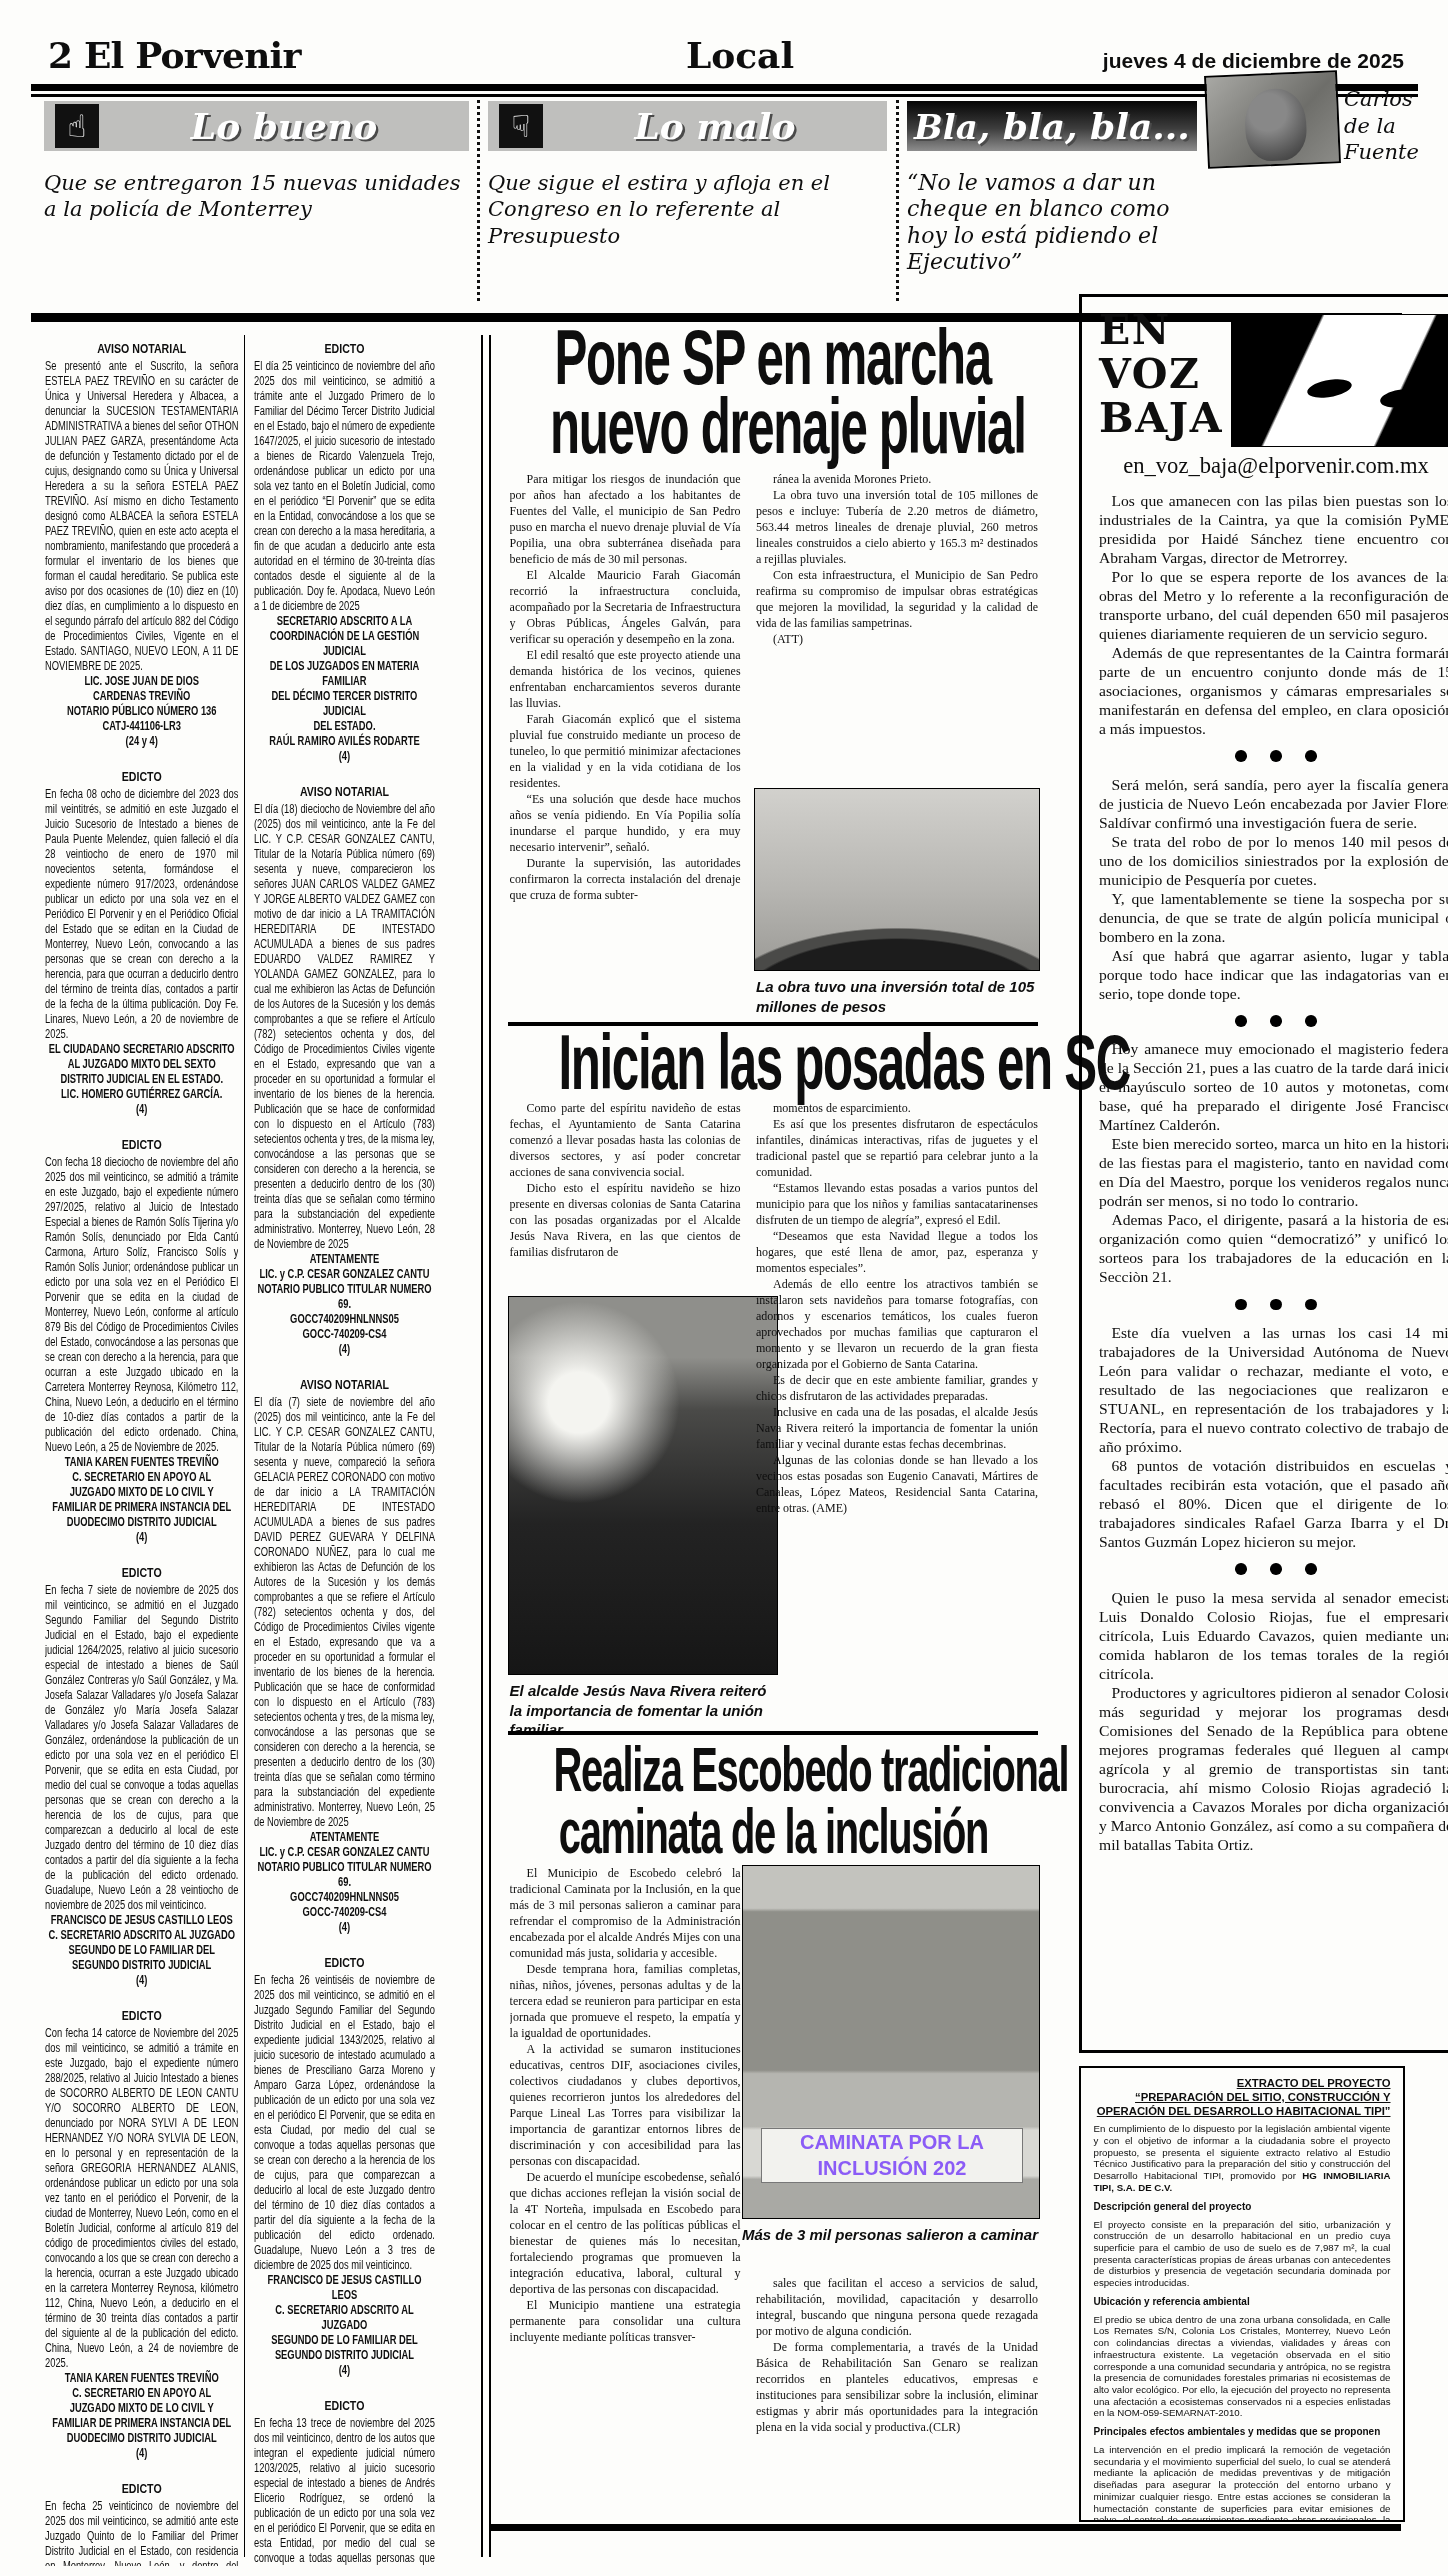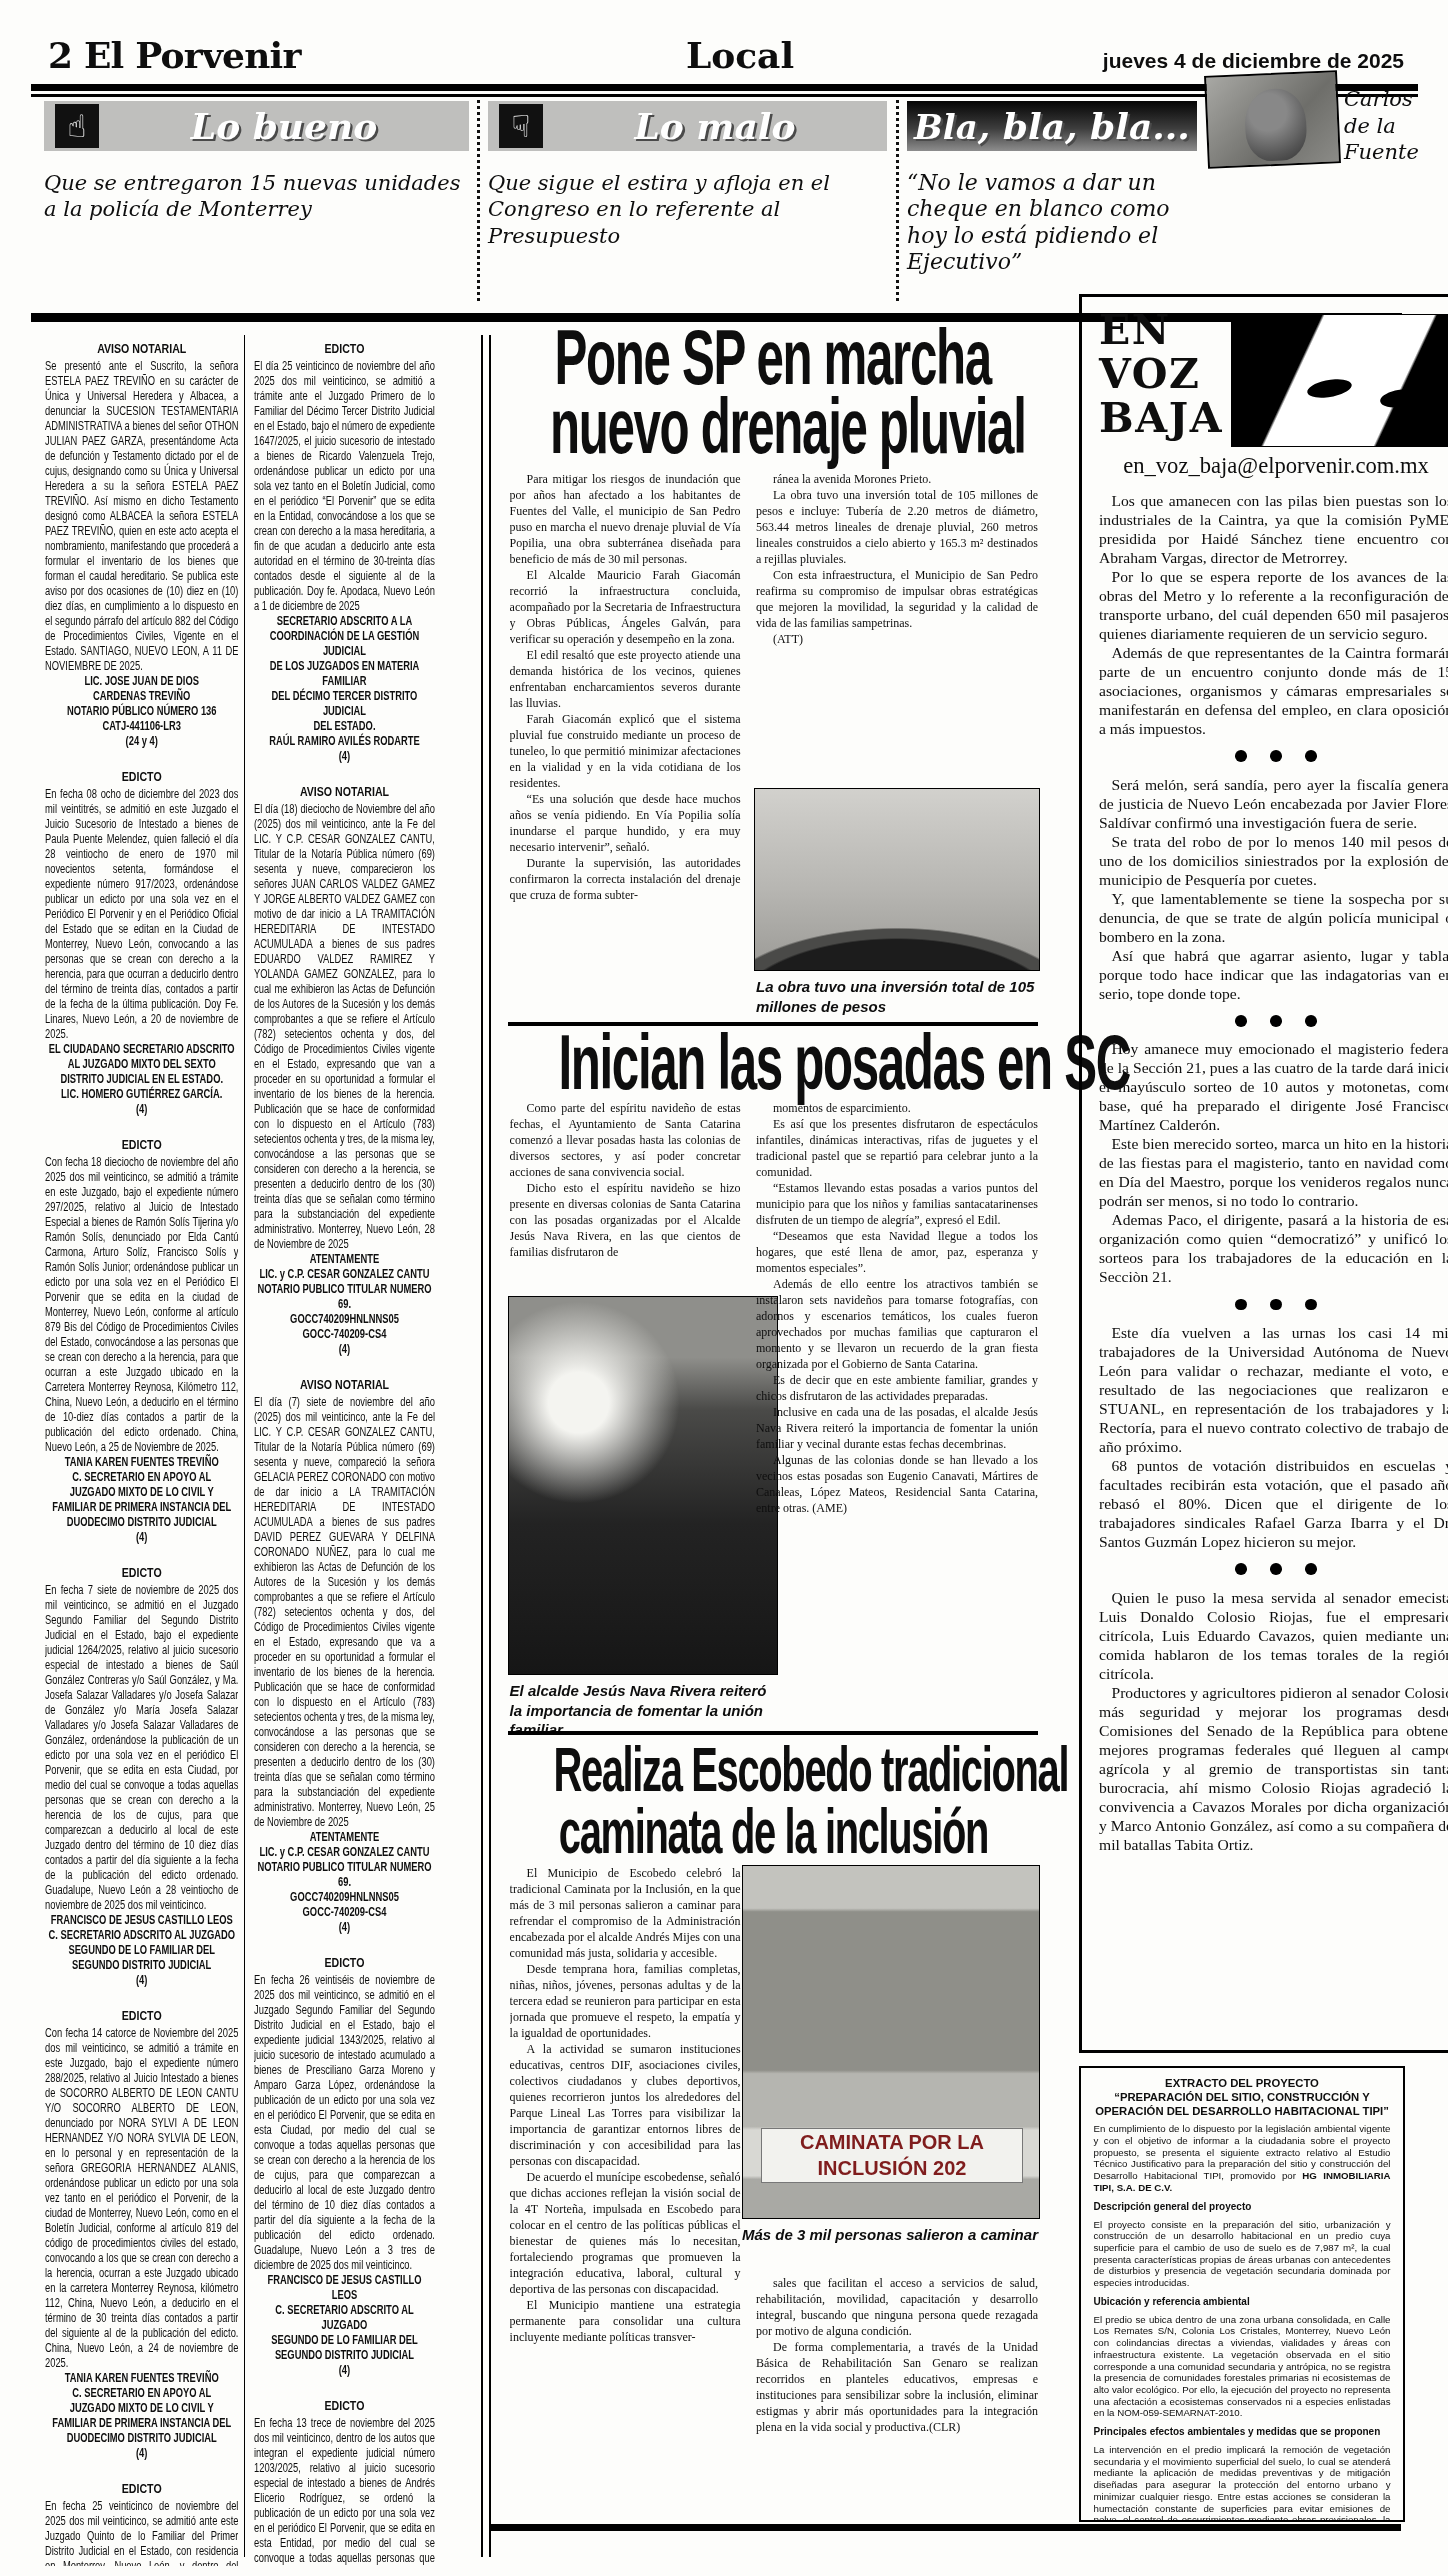--- a/index.html
+++ b/index.html
@@ -47,38 +47,38 @@
   .art-col{position:absolute;overflow:hidden;}
   .art-col p{margin:0;text-indent:17px;text-align:justify;font:12px/16px "Liberation Serif",serif;}
   .photo-caption{font:bold italic 15px/19.5px "Liberation Sans",sans-serif;}
   .art-photo{position:absolute;border:1.6px solid #000;overflow:hidden;}
   #photo-tunnel{background:radial-gradient(130% 95% at 50% 125%,#1c1c1c 0 44%,#4a4a48 45% 50%,rgba(0,0,0,0) 51%),
                 linear-gradient(180deg,#d2d1cd,#b7b6b2 55%,#9b9a96);}
   #photo-posada{background:radial-gradient(circle at 26% 28%,#f4f4f0 0 9%,rgba(244,244,240,0) 30%),
                 linear-gradient(180deg,#8f8f8b 0 16%,#4a4a48 30%,#232323 60%,#161616);}
   #photo-caminata{background:linear-gradient(180deg,#c3c3be 0 12%,#8f8f89 13% 58%,#b5b5b0 59% 74%,#d8d8d3 75% 88%,#a9a9a4 89%);}
   .banner{position:absolute;left:6%;bottom:10%;width:88%;background:#f2f2ee;border:0.8px solid #777;
-          text-align:center;font:bold 20px/26.5px "Liberation Sans",sans-serif;color:#7f1d1d;}
+          text-align:center;font:bold 20px/26.5px "Liberation Sans",sans-serif;color:#8b5cf6;}
   
   #voz-box{position:absolute;left:1079px;top:294px;width:394px;height:1759px;border:3.1px solid #000;
            box-sizing:border-box;padding:11px 17px 0 17px;overflow:hidden;}
   .voz-logo-row{display:flex;align-items:flex-start;gap:7.8px;}
   .voz-logo{font:bold 41px/44px "DejaVu Serif",serif;letter-spacing:1.6px;}
   .voz-art{flex:1;height:131px;margin-top:6.2px;background:
      linear-gradient(115deg,#000 0 32%,#fff 33% 72%,#000 73%);
      border:0.8px solid #000;position:relative;}
   .voz-art .bug{position:absolute;width:45px;height:17px;background:#000;border-radius:50% 60% 50% 60%;transform:rotate(-12deg);}
   .voz-email{text-align:center;font:22.6px/28px "Liberation Serif",serif;margin:4.7px 0 11px 0;}
   .voz-text p{margin:0;text-indent:12.5px;text-align:justify;font:15.6px/19px "Liberation Serif",serif;}
   .dots{display:flex;justify-content:center;gap:23.4px;margin:12.5px 0;}
   .dot{width:11.7px;height:11.7px;border-radius:50%;background:#000;}
   
   #extracto-box{position:absolute;left:1079px;top:2066px;width:326px;height:456px;border:2.3px solid #000;
                 box-sizing:border-box;padding:7.8px 12.5px;overflow:hidden;font-family:"Liberation Sans",sans-serif;}
-  .ext-title{text-align:center;font:bold 11.3px/14px "Liberation Sans",sans-serif;}
+  .ext-title{text-align:right;font:bold 11.3px/14px "Liberation Sans",sans-serif;text-decoration:underline;}
   .ext-p{margin:5.5px 0 0 0;text-align:justify;font:9.7px/11.7px "Liberation Sans",sans-serif;}
   .ext-h{margin:7px 0 0 0;font:bold 10px/12.5px "Liberation Sans",sans-serif;}
 </style>
 </head>
 <body>
 
 <div id="page">
 
   <div class="masthead">2 El Porvenir</div>
   <div class="section-title">Local</div>

